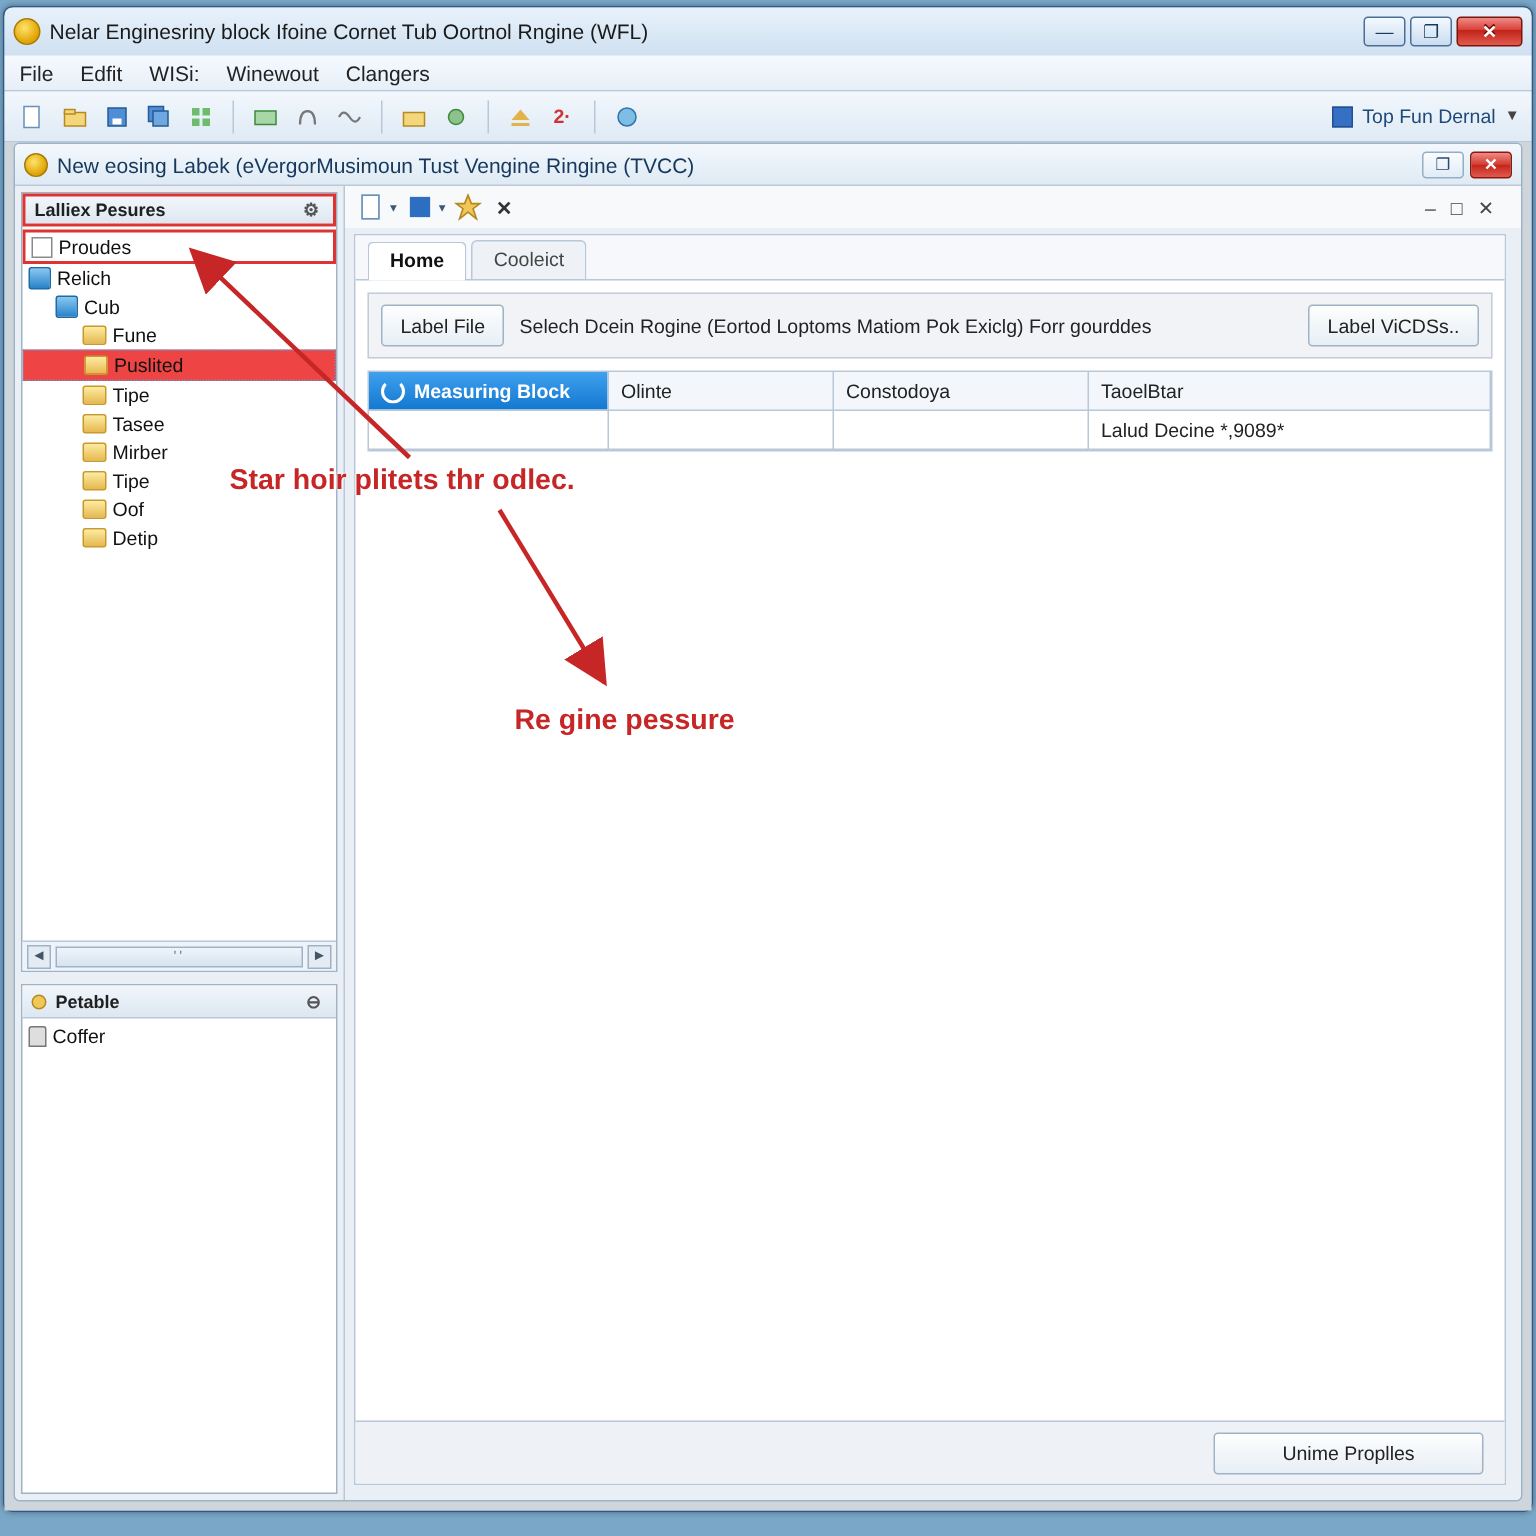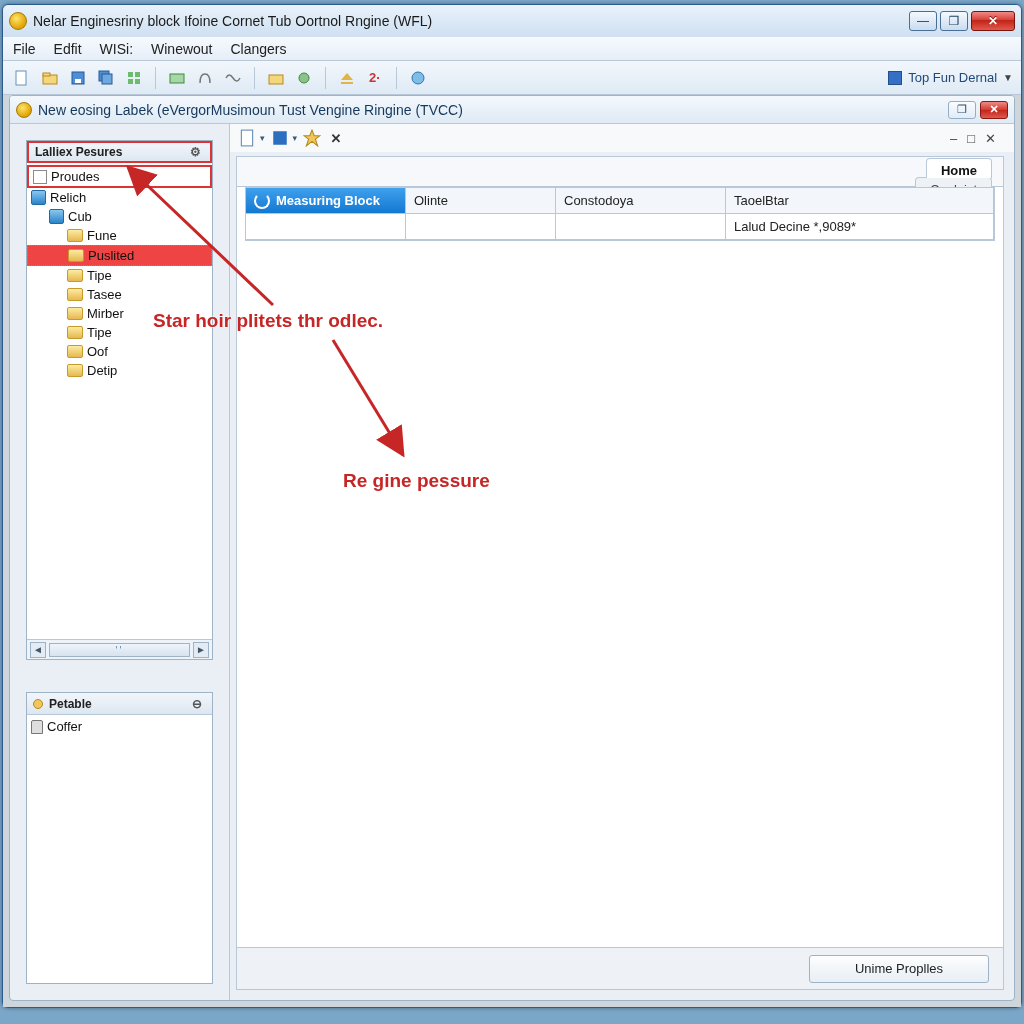--- a/index.html
+++ b/index.html
@@ -118,21 +118,21 @@
   }
 
   .subwin-body { flex:1; display:flex; min-height:0; }
 
   
   .leftcol {
     width:220px; display:flex; flex-direction:column; min-height:0;
     border-right:1px solid #b9c8d8;
   }
   .panel {
-    border:1px solid #9fb3c6; margin:16px; background:#fff;
+    border:1px solid #9fb3c6; margin:4px; background:#fff;
     display:flex; flex-direction:column; min-height:0;
   }
   .panel.first { flex:0 0 auto; height:520px; }
   .panel.second { flex:1; }
   .panel-head {
     height:22px; display:flex; align-items:center;
     background:linear-gradient(#f2f6fb,#dde7f1);
     border-bottom:1px solid #b9c8d8;
     padding:0 6px; font-weight:bold; color:#202020; font-size:12px;
   }
@@ -190,21 +190,20 @@
   .doc-area {
     flex:1; margin:4px 10px 10px 6px;
     background:#fff; border:1px solid #b9c8d8;
     position:relative; display:flex; flex-direction:column;
   }
   .tab-strip {
     height:30px; display:flex; align-items:flex-end;
     padding:0 8px;
     background:#f6f8fb;
     border-bottom:1px solid #b9c8d8;
-    flex-direction:column;
   }
   .tab {
     height:26px; padding:4px 14px 0 14px;
     border:1px solid #b9c8d8; border-bottom:none;
     border-radius:4px 4px 0 0;
     background:#eef2f6; color:#444; font-size:13px;
     margin-right:3px;
   }
   .tab.active { background:#fff; font-weight:bold; color:#111; position:relative; top:1px; }
 
@@ -475,20 +474,25 @@
               <span>✕</span>
             </div>
           </div>
 
           <div class="doc-area">
             <div class="tab-strip">
               <div class="tab active">Home</div>
               <div class="tab">Cooleict</div>
             </div>
 
+            <div class="gray-bar">
+              <button class="smallbtn">Label File</button>
+              <div class="desc">Selech Dcein Rogine (Eortod Loptoms Matiom Pok Exiclg) Forr gourddes</div>
+              <button class="smallbtn">Label ViCDSs..</button>
+            </div>
 
             <div class="grid">
               <div class="grid-row header">
                 <div class="cell c1 hdr active">Measuring Block</div>
                 <div class="cell c2 hdr">Olinte</div>
                 <div class="cell c3 hdr">Constodoya</div>
                 <div class="cell c4 hdr">TaoelBtar</div>
               </div>
               <div class="grid-row">
                 <div class="cell c1"></div>

